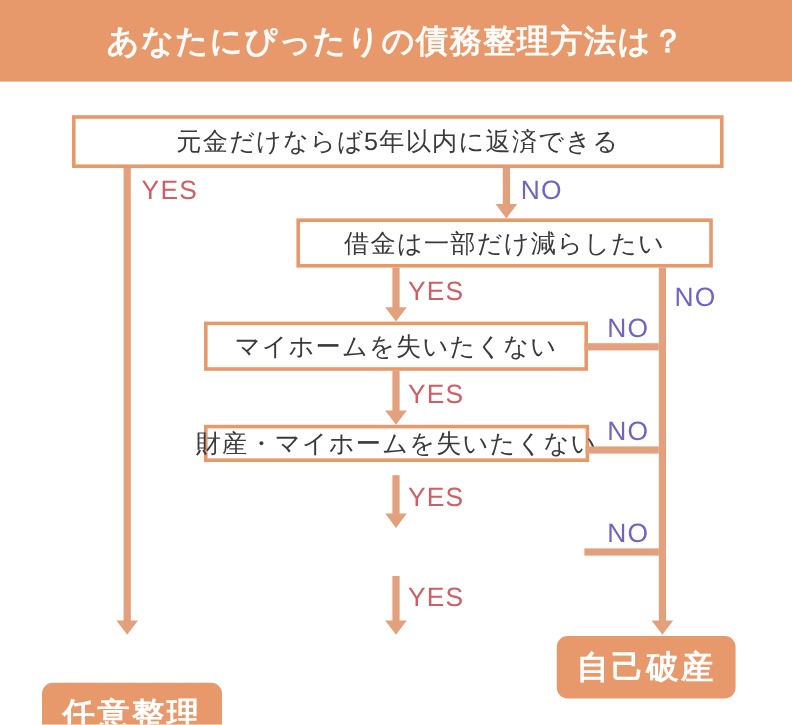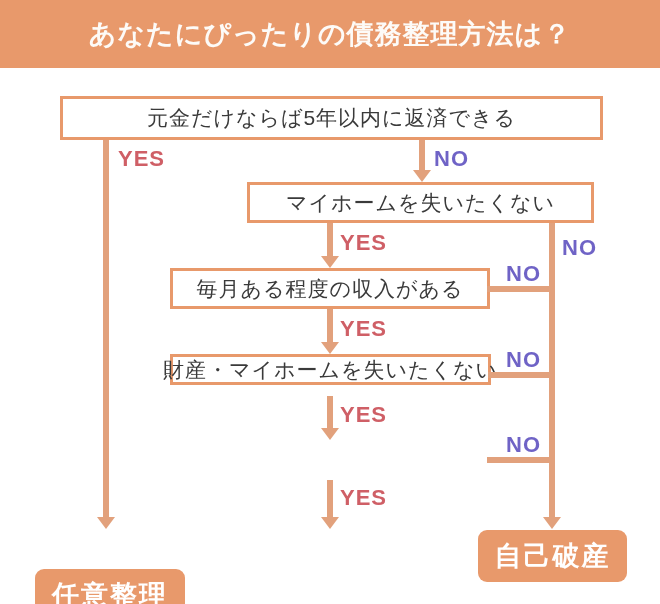--- a/index.html
+++ b/index.html
@@ -67,46 +67,46 @@
     bottom: -11px;
     left: -6px;
     width: 0; height: 0;
     border-left: 9px solid transparent;
     border-right: 9px solid transparent;
     border-top: 12px solid var(--line-orange, #e2a17c);
   }
   .branch-label {
     position: absolute;
     font-size: 22px;
-    font-weight: bold;
+    font-weight: normal;
     letter-spacing: 1px;
     line-height: 1;
   }
   .yes { color: var(--yes-red, #cf5f66); }
   .no  { color: var(--no-purple, #6f63c6); }
 </style>
 </head>
 <body>
 
 <div class="canvas">
 
   <header class="banner">
     <span>あなたにぴったりの債務整理方法は？</span>
   </header>
 
   <div class="qbox" style="left:60px; top:96px; width:543px; height:44px;">
     <span>元金だけならば5年以内に返済できる</span>
   </div>
 
   <div class="qbox" style="left:247px; top:182px; width:347px; height:41px;">
-    <span>マイホームを失いたくない</span>
+    <span>借金は一部だけ減らしたい</span>
   </div>
 
   <div class="qbox" style="left:170px; top:268px; width:320px; height:41px;">
-    <span>毎月ある程度の収入がある</span>
+    <span>マイホームを失いたくない</span>
   </div>
 
   <div class="qbox" style="left:170px; top:354px; width:321px; height:31px;">
     <span>財産・マイホームを失いたくない</span>
   </div>
 
 
   <div class="vline" style="left:103px; top:140px; height:378px;">
     <i class="arrowhead"></i>
   </div>
@@ -154,17 +154,17 @@
   <span class="branch-label no" style="left:506px; top:349px;">NO</span>
 
   <span class="branch-label yes" style="left:340px; top:487px;">YES</span>
   <span class="branch-label no" style="left:506px; top:434px;">NO</span>
 
   <div class="rbox" style="left:35px; width:150px;margin-top:39px;">
     <span>任意整理</span>
   </div>
 
 
-  <div class="rbox" style="left:478px; width:149px;justify-content:center;">
+  <div class="rbox" style="left:464px; width:149px;justify-content:center;">
     <span>自己破産</span>
   </div>
 
 </div>
 
 </body></html>

